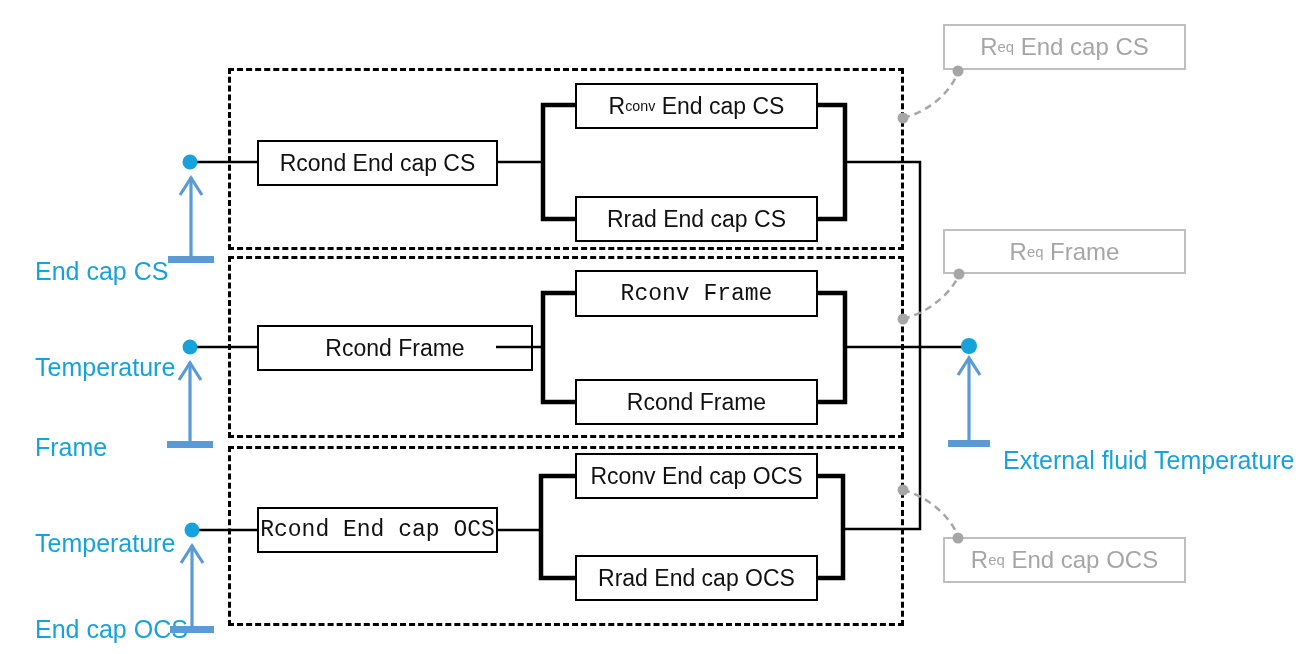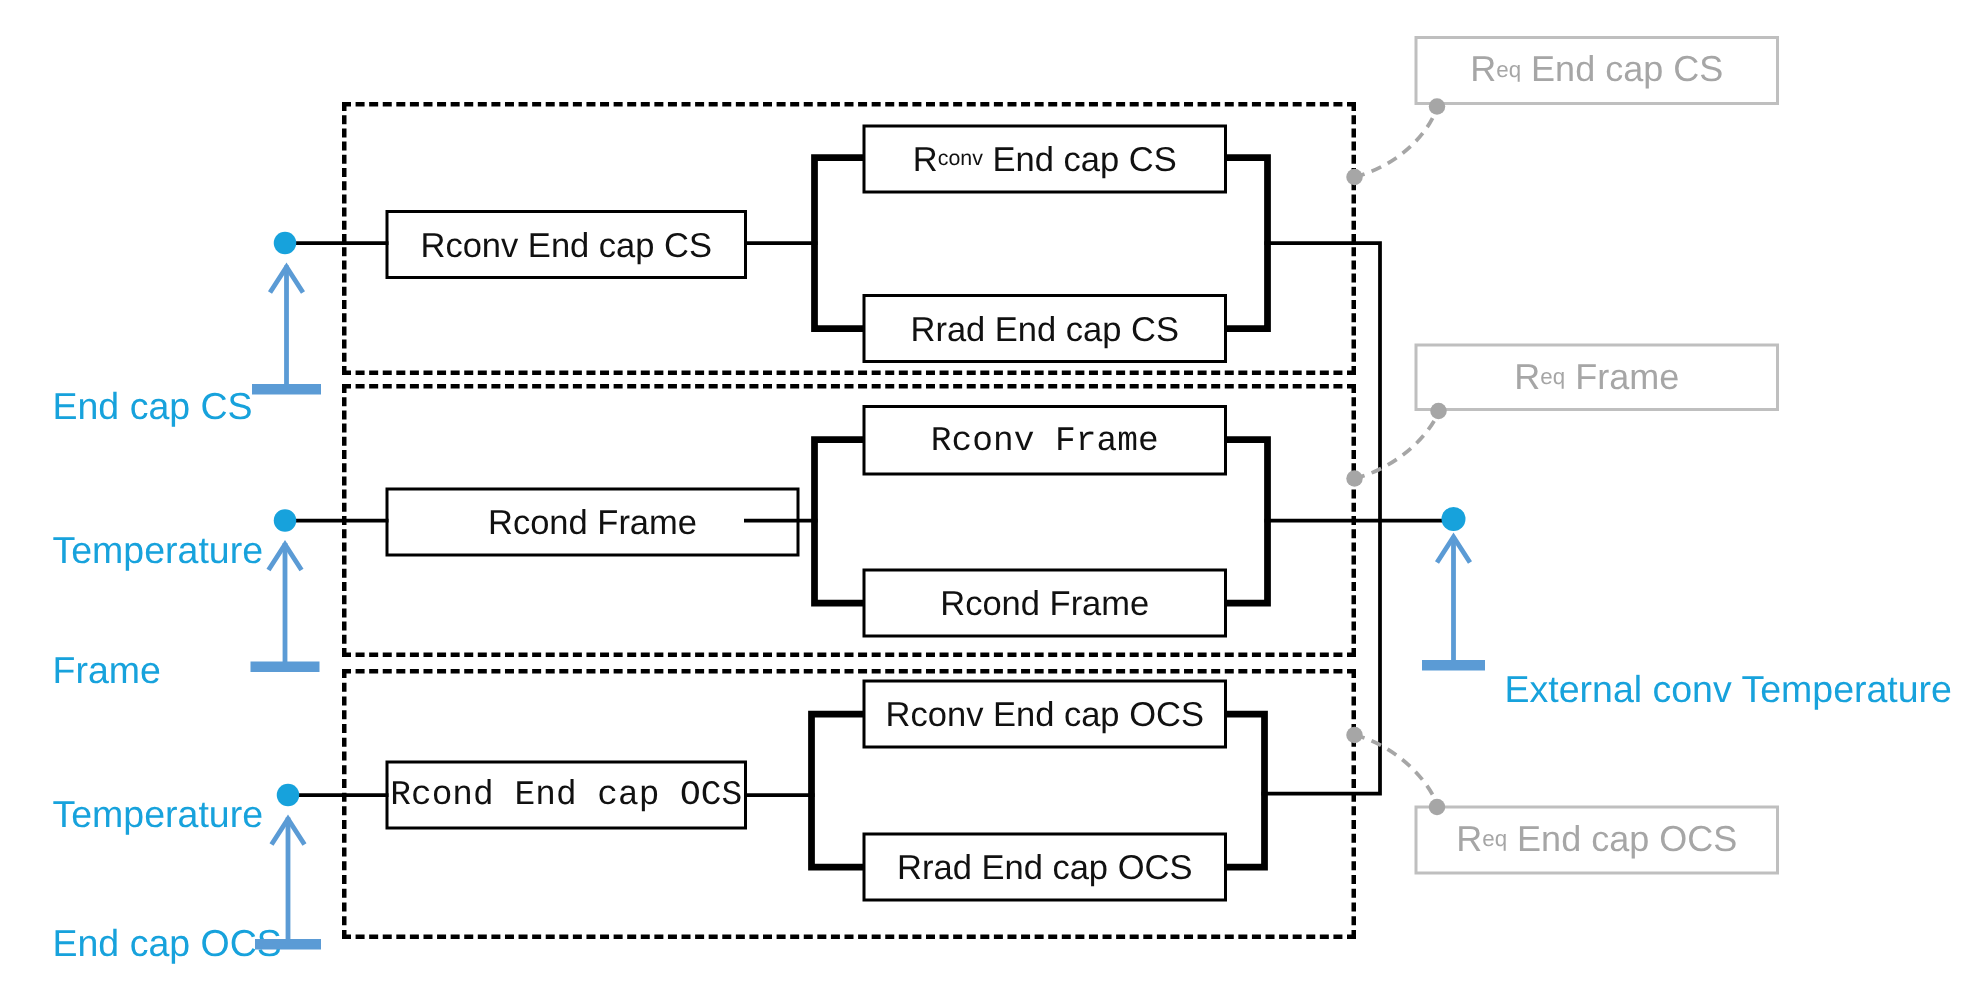--- a/index.html
+++ b/index.html
@@ -29,21 +29,21 @@
 </head>
 <body>
 
 <div id="canvas">
 
   <div class="dashed-region" style="left:228px;top:68px;width:676px;height:182px;"></div>
   <div class="dashed-region" style="left:228px;top:256px;width:676px;height:182px;"></div>
   <div class="dashed-region" style="left:228px;top:446px;width:676px;height:180px;"></div>
 
   <div class="rbox" style="left:257px;top:140px;width:241px;height:46px;">
-    <span>Rconv End cap CS</span>
+    <span>Rcond End cap CS</span>
   </div>
   <div class="rbox" style="left:575px;top:83px;width:243px;height:46px;">
     <span>R</span><sub>conv</sub><span> End cap CS</span>
   </div>
   <div class="rbox" style="left:575px;top:196px;width:243px;height:46px;">
     <span>Rrad End cap CS</span>
   </div>
 
   <div class="rbox" style="left:257px;top:325px;width:276px;height:46px;">
     <span>Rcond Frame</span>
@@ -81,21 +81,21 @@
   </div>
   <div class="node-label" style="left:35px;top:367px;">
     <div>Frame</div>
     <div>Temperature</div>
   </div>
   <div class="node-label" style="left:35px;top:549px;">
     <div>End cap OCS</div>
     
   </div>
   <div class="node-label" style="left:1003px;top:380px;">
-    <div>External conv Temperature</div>
+    <div>External fluid Temperature</div>
   </div>
 
   <svg class="overlay" width="1316" height="654" viewBox="0 0 1316 654">
 
     <g stroke="#000" stroke-width="2.5" fill="none">
       <path d="M190,162 H259"></path>
       <path d="M496,162 H545"></path>
       <path d="M190,347 H259"></path>
       <path d="M496,347 H545"></path>
       <path d="M192,530 H259"></path>

